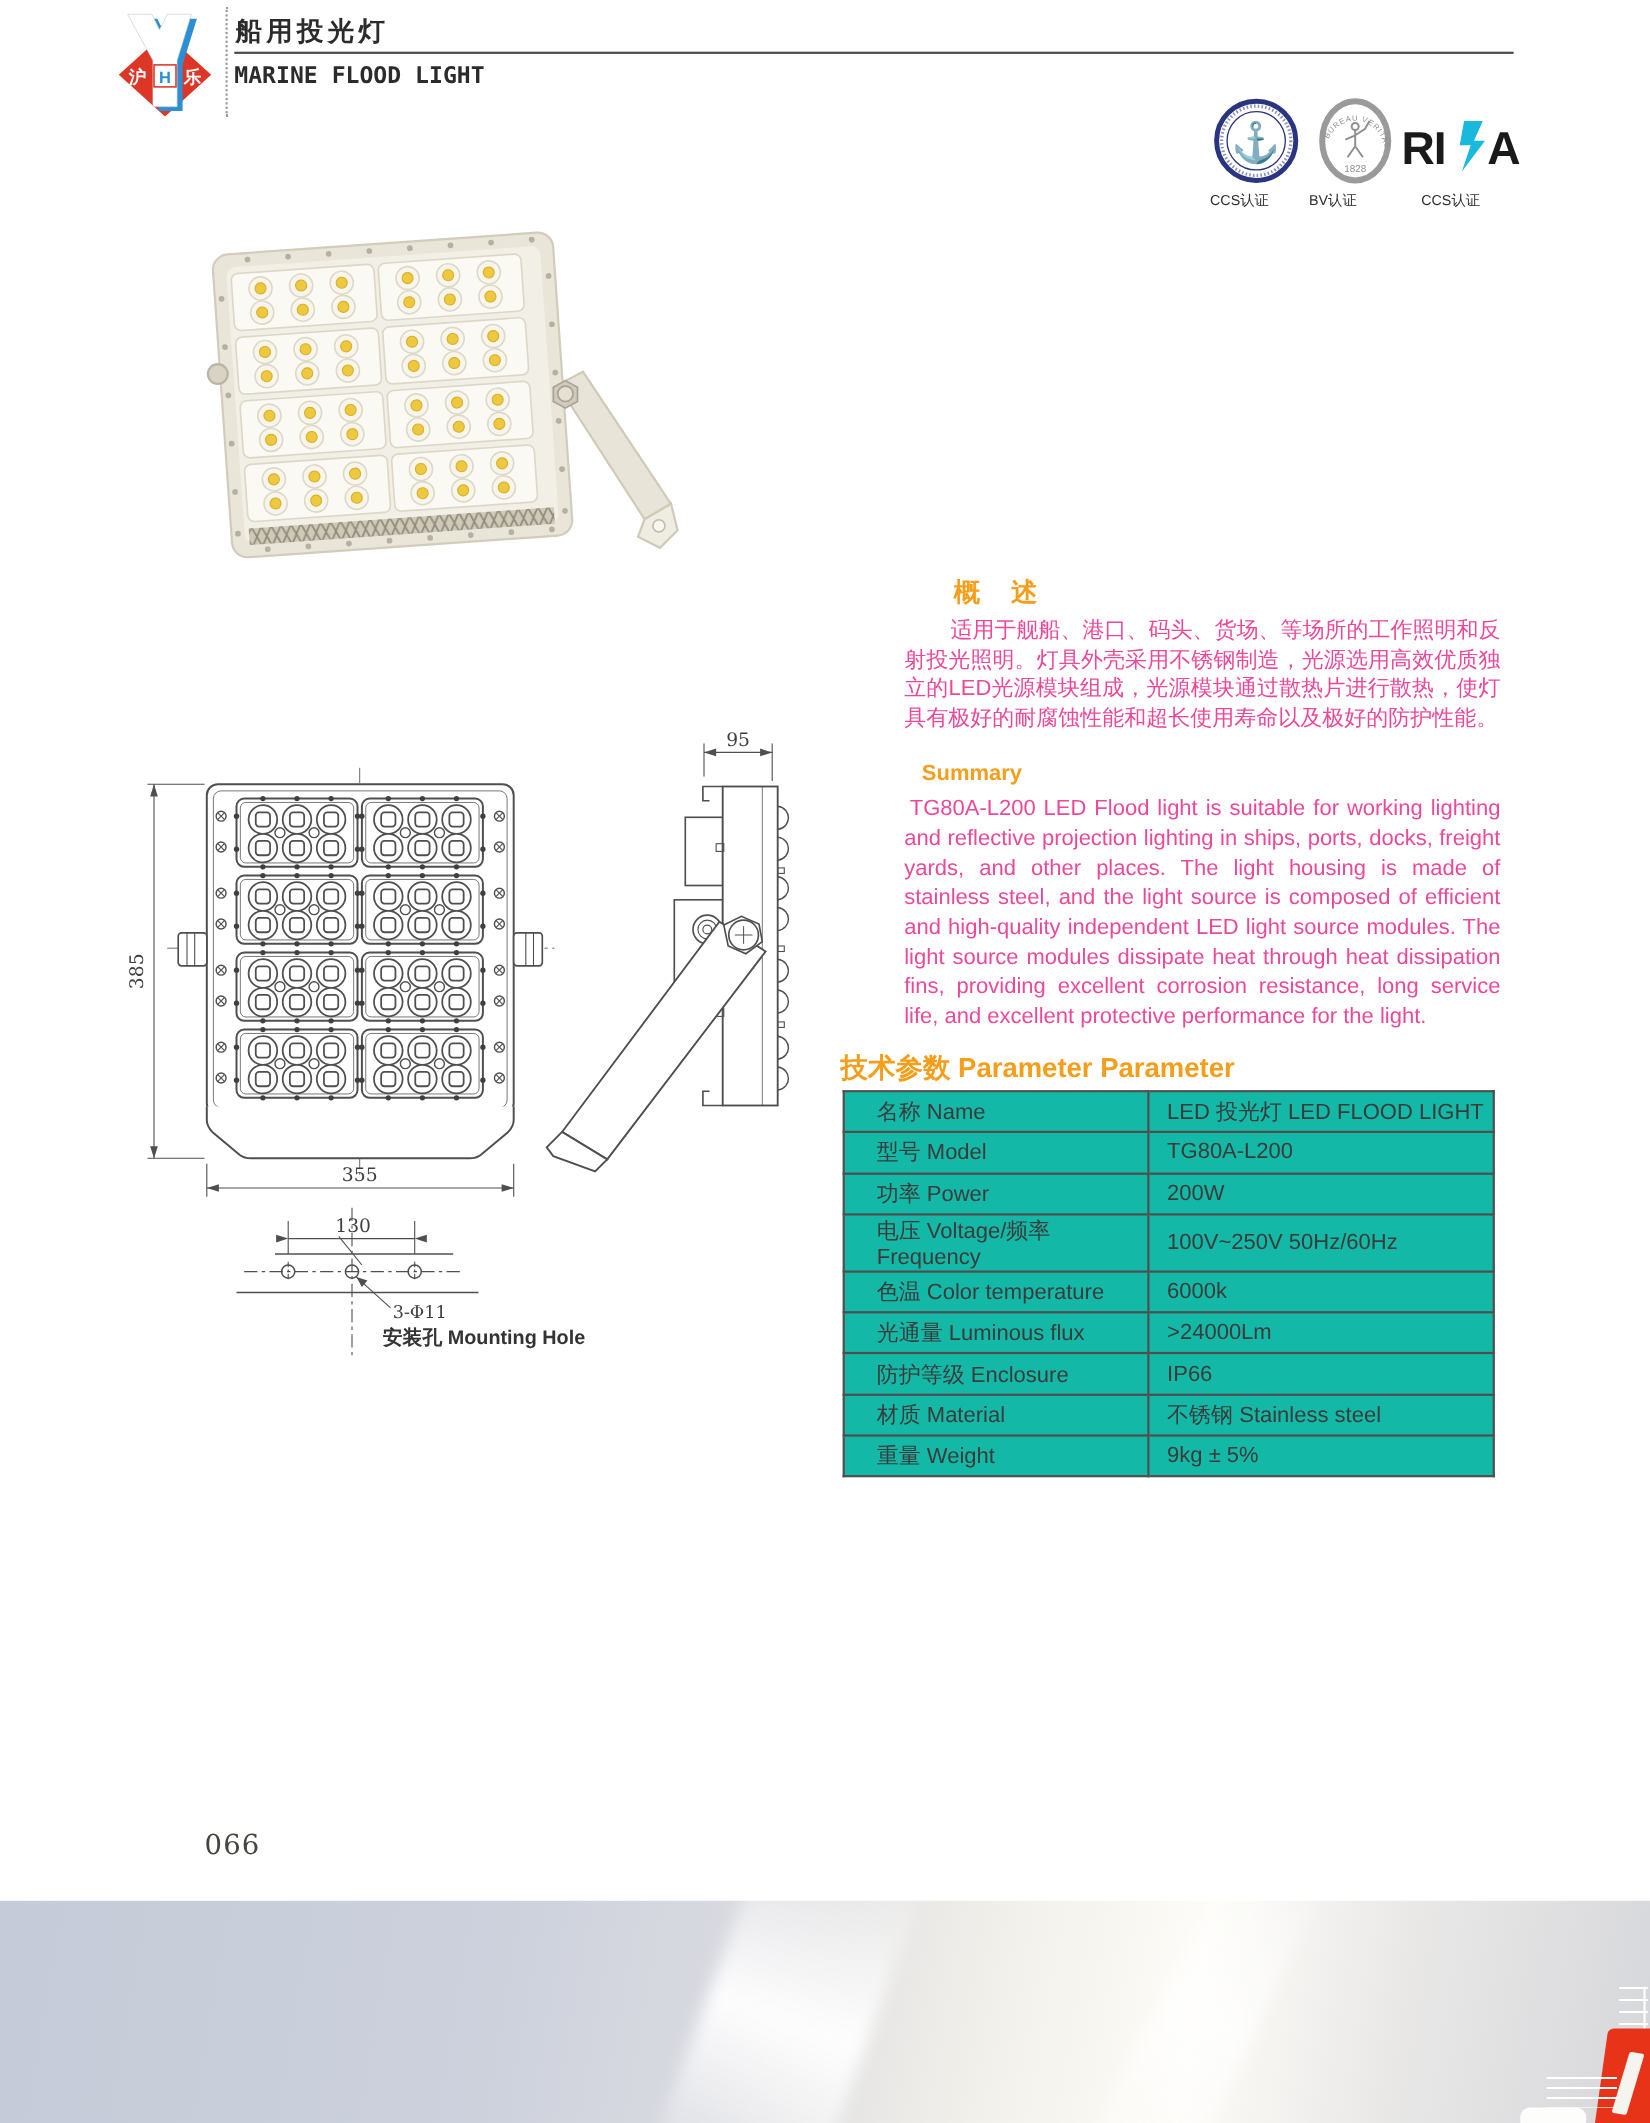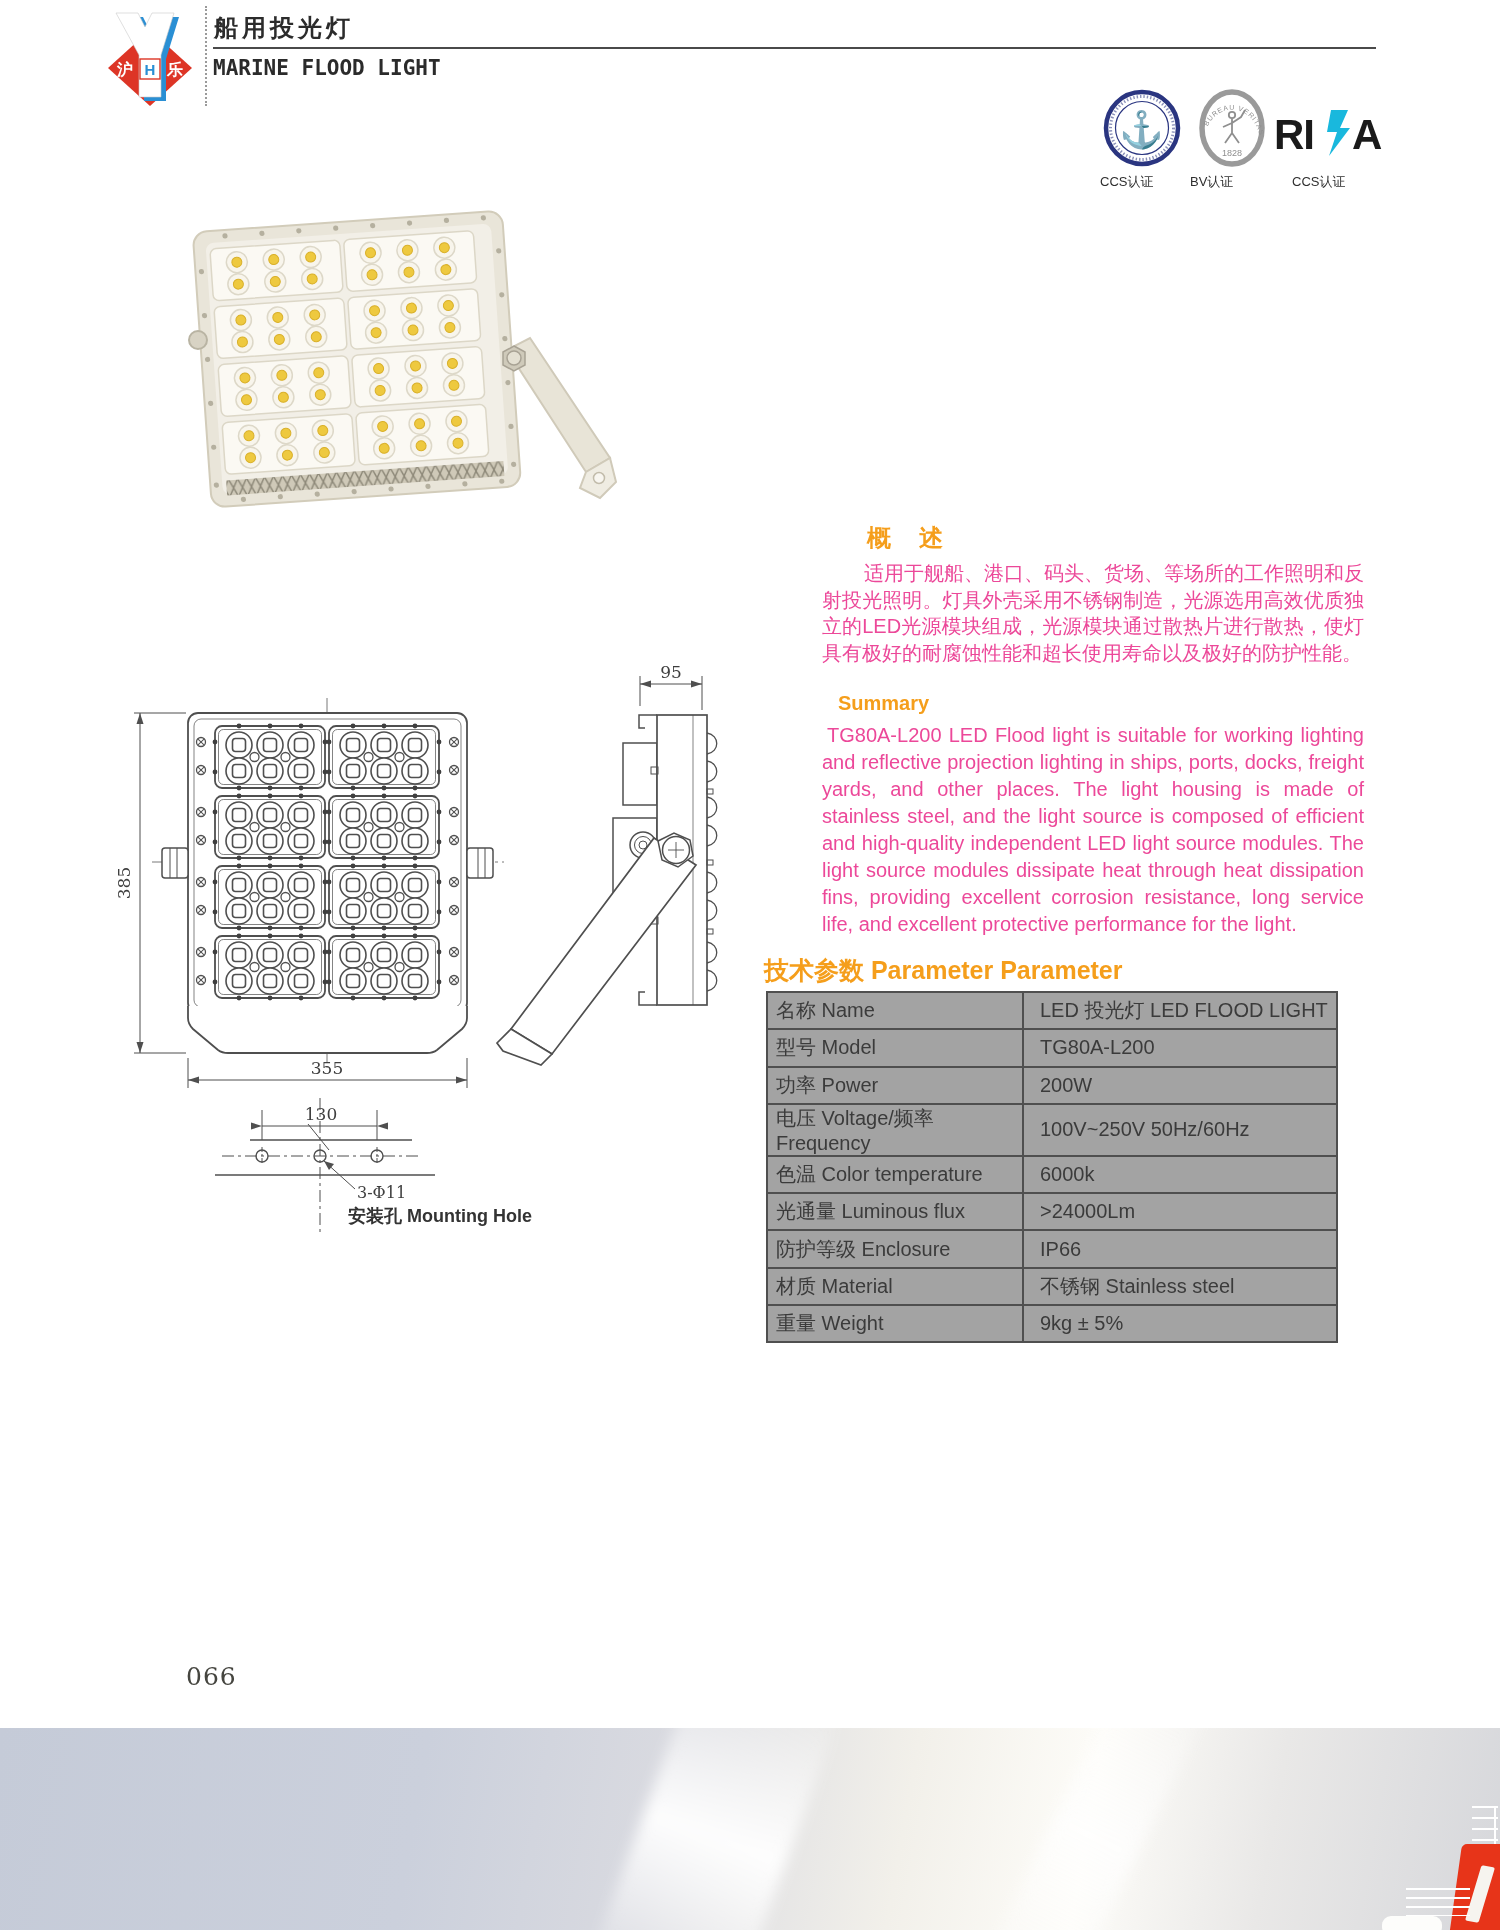--- a/index.html
+++ b/index.html
@@ -22,21 +22,21 @@
   .head-cn{left:830px;top:522px;font-size:24px;letter-spacing:2px;margin-left:37px;}
   .head-sum{left:838px;top:692px;font-size:20px;}
   .head-tech{left:764px;top:954px;font-size:25px;}
   .para{width:542px;font-size:20px;line-height:26.5px;color:#ec4899;text-align:justify;}
   .para-cn{left:822px;top:560px;text-indent:2.1em;}
   .para-en{left:822px;top:722px;line-height:27px;text-indent:0.25em;}
 
   
   .ptable{left:766px;top:991px;border-collapse:collapse;}
   .ptable td{border:2px solid #4f4f4f;height:35.3px;font-size:20px;color:#3b3b3b;
-             padding:0 0 0 8px;vertical-align:middle;background:#a3a3a3;}
+             padding:0 0 0 29px;vertical-align:middle;background:#14b8a6;}
   .ptable td.c1{width:246px;}
   .ptable td.c2{width:296px;padding-left:16px;}
 
   
   .pageno{left:186px;top:1662px;font-size:25px;color:#45453f;
           font-family:"DejaVu Serif","Liberation Serif",serif;letter-spacing:1px;}
 
   
   .photo-band{left:0;top:1728px;width:1500px;height:202px;overflow:hidden;
       background:linear-gradient(100deg,#c5cbd8 0%,#cbd0dc 28%,#d9dae0 44%,

